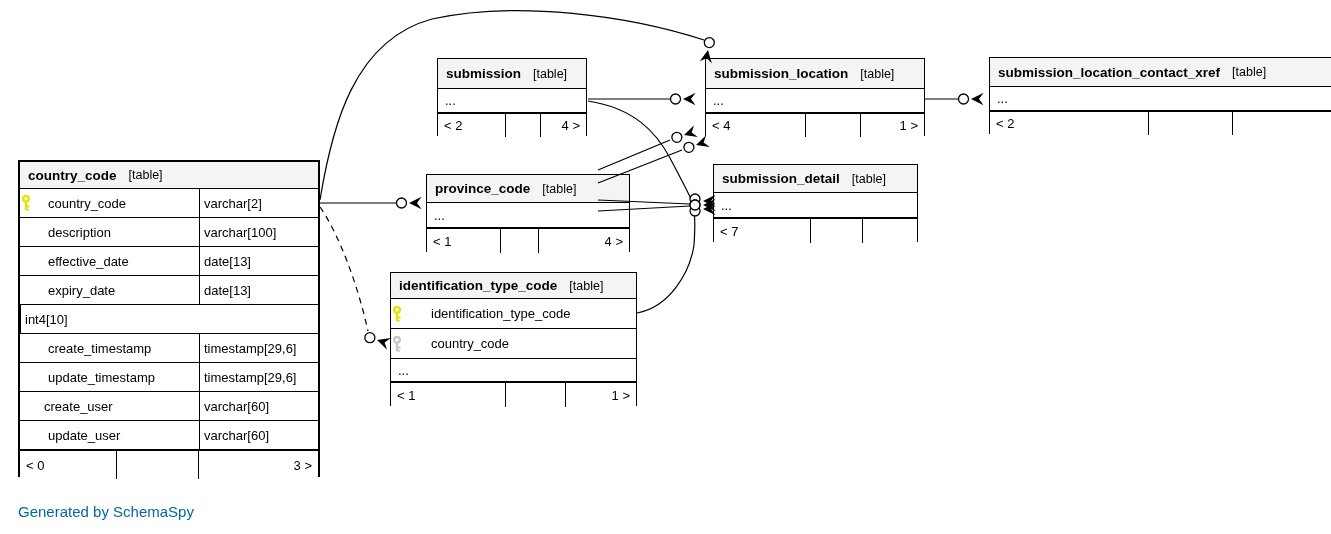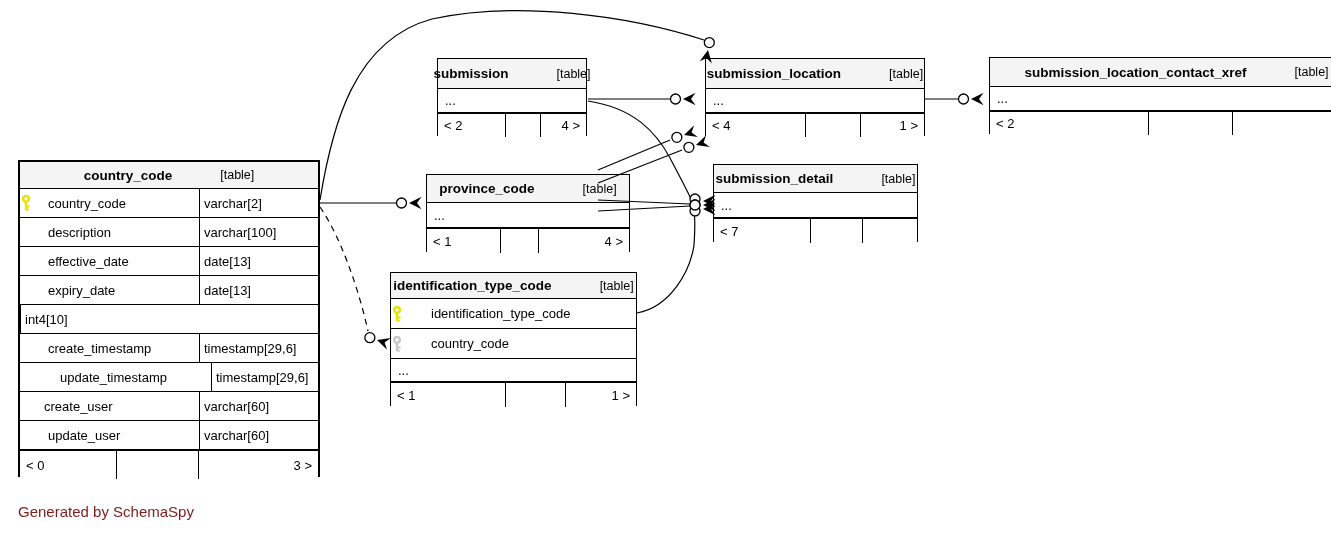--- a/index.html
+++ b/index.html
@@ -4,40 +4,40 @@
 <style>
   html,body{margin:0;padding:0;}
   body{
     width:1331px;height:534px;position:relative;overflow:hidden;
     background:#ffffff;
     font-family:"Liberation Sans","DejaVu Sans",sans-serif;
     color:#000;
   }
   .table-box{position:absolute;background:#fff;border:1px solid #000;box-sizing:border-box;}
   .table-box.emph{border-width:2px;}
-  .tbl-header{display:flex;justify-content:center;align-items:center;
-    background:#f4f4f4;padding:0 8px;box-sizing:border-box;border-bottom:1px solid #000;gap:36px;}
+  .tbl-header{display:flex;justify-content:flex-start;align-items:center;
+    background:#f4f4f4;padding:0 8px;box-sizing:border-box;border-bottom:1px solid #000;}
   .tbl-title{font-weight:bold;font-size:13.5px;white-space:nowrap;}
   .tbl-badge{font-size:12.5px;margin-left:12px;white-space:nowrap;}
   .tbl-row{position:relative;display:flex;align-items:stretch;box-sizing:border-box;
     font-size:13px;border-bottom:1px solid #000;background:#fff;}
   .tbl-row:last-child{border-bottom:none;}
   .cell-name{box-sizing:border-box;display:flex;align-items:center;white-space:nowrap;}
   .cell-type{flex:1;border-left:1px solid #000;display:flex;align-items:center;
     padding-left:4px;box-sizing:border-box;white-space:nowrap;}
   .cell-full{flex:1;display:flex;align-items:center;box-sizing:border-box;white-space:nowrap;}
   .ellipsis-row .cell-full{padding-left:7px;}
   .key-icon{position:absolute;top:50%;transform:translateY(-50%);}
   .tbl-footer{display:flex;box-sizing:border-box;font-size:13px;background:#fff;}
   .ft-cell{box-sizing:border-box;display:flex;align-items:center;}
   .ft-left{padding-left:6px;border-right:1px solid #000;}
   .ft-mid{border-right:1px solid #000;}
   .ft-right{flex:1;justify-content:flex-end;padding-right:6px;}
   #edge-layer{position:absolute;left:0;top:0;pointer-events:none;}
-  .note{position:absolute;left:18px;top:503px;font-size:15px;color:#7f1d1d;white-space:nowrap;}
+  .note{position:absolute;left:18px;top:503px;font-size:15px;color:#0369a1;white-space:nowrap;}
 </style>
 </head>
 <body>
 
 <div id="diagram-root">
     <div class="table-box emph" style="left: 18px; top: 160px; width: 302px; height: 317px;">
       <div class="tbl-header" style="height: 27px; background: rgb(244, 244, 244);">
         <span class="tbl-title">country_code</span>
         <span class="tbl-badge">[table]</span>
       </div>
@@ -85,21 +85,21 @@
         </div>
       </div>
       <div class="tbl-row" style="height: 29px;">
         <div class="cell-name" style="width: 179px; padding-left: 28px; text-align: right;">
           <span>create_timestamp</span>
         </div>
         <div class="cell-type">
           <span>timestamp[29,6]</span>
         </div>
       </div>
-      <div class="tbl-row" style="height: 29px; padding-left: 12px;">
+      <div class="tbl-row" style="height: 29px;">
         <div class="cell-name" style="width: 179px; padding-left: 28px;">
           <span>update_timestamp</span>
         </div>
         <div class="cell-type">
           <span>timestamp[29,6]</span>
         </div>
       </div>
       <div class="tbl-row" style="height: 29px;">
         <div class="cell-name" style="width: 179px; padding-left: 24px;">
           <span>create_user</span>

